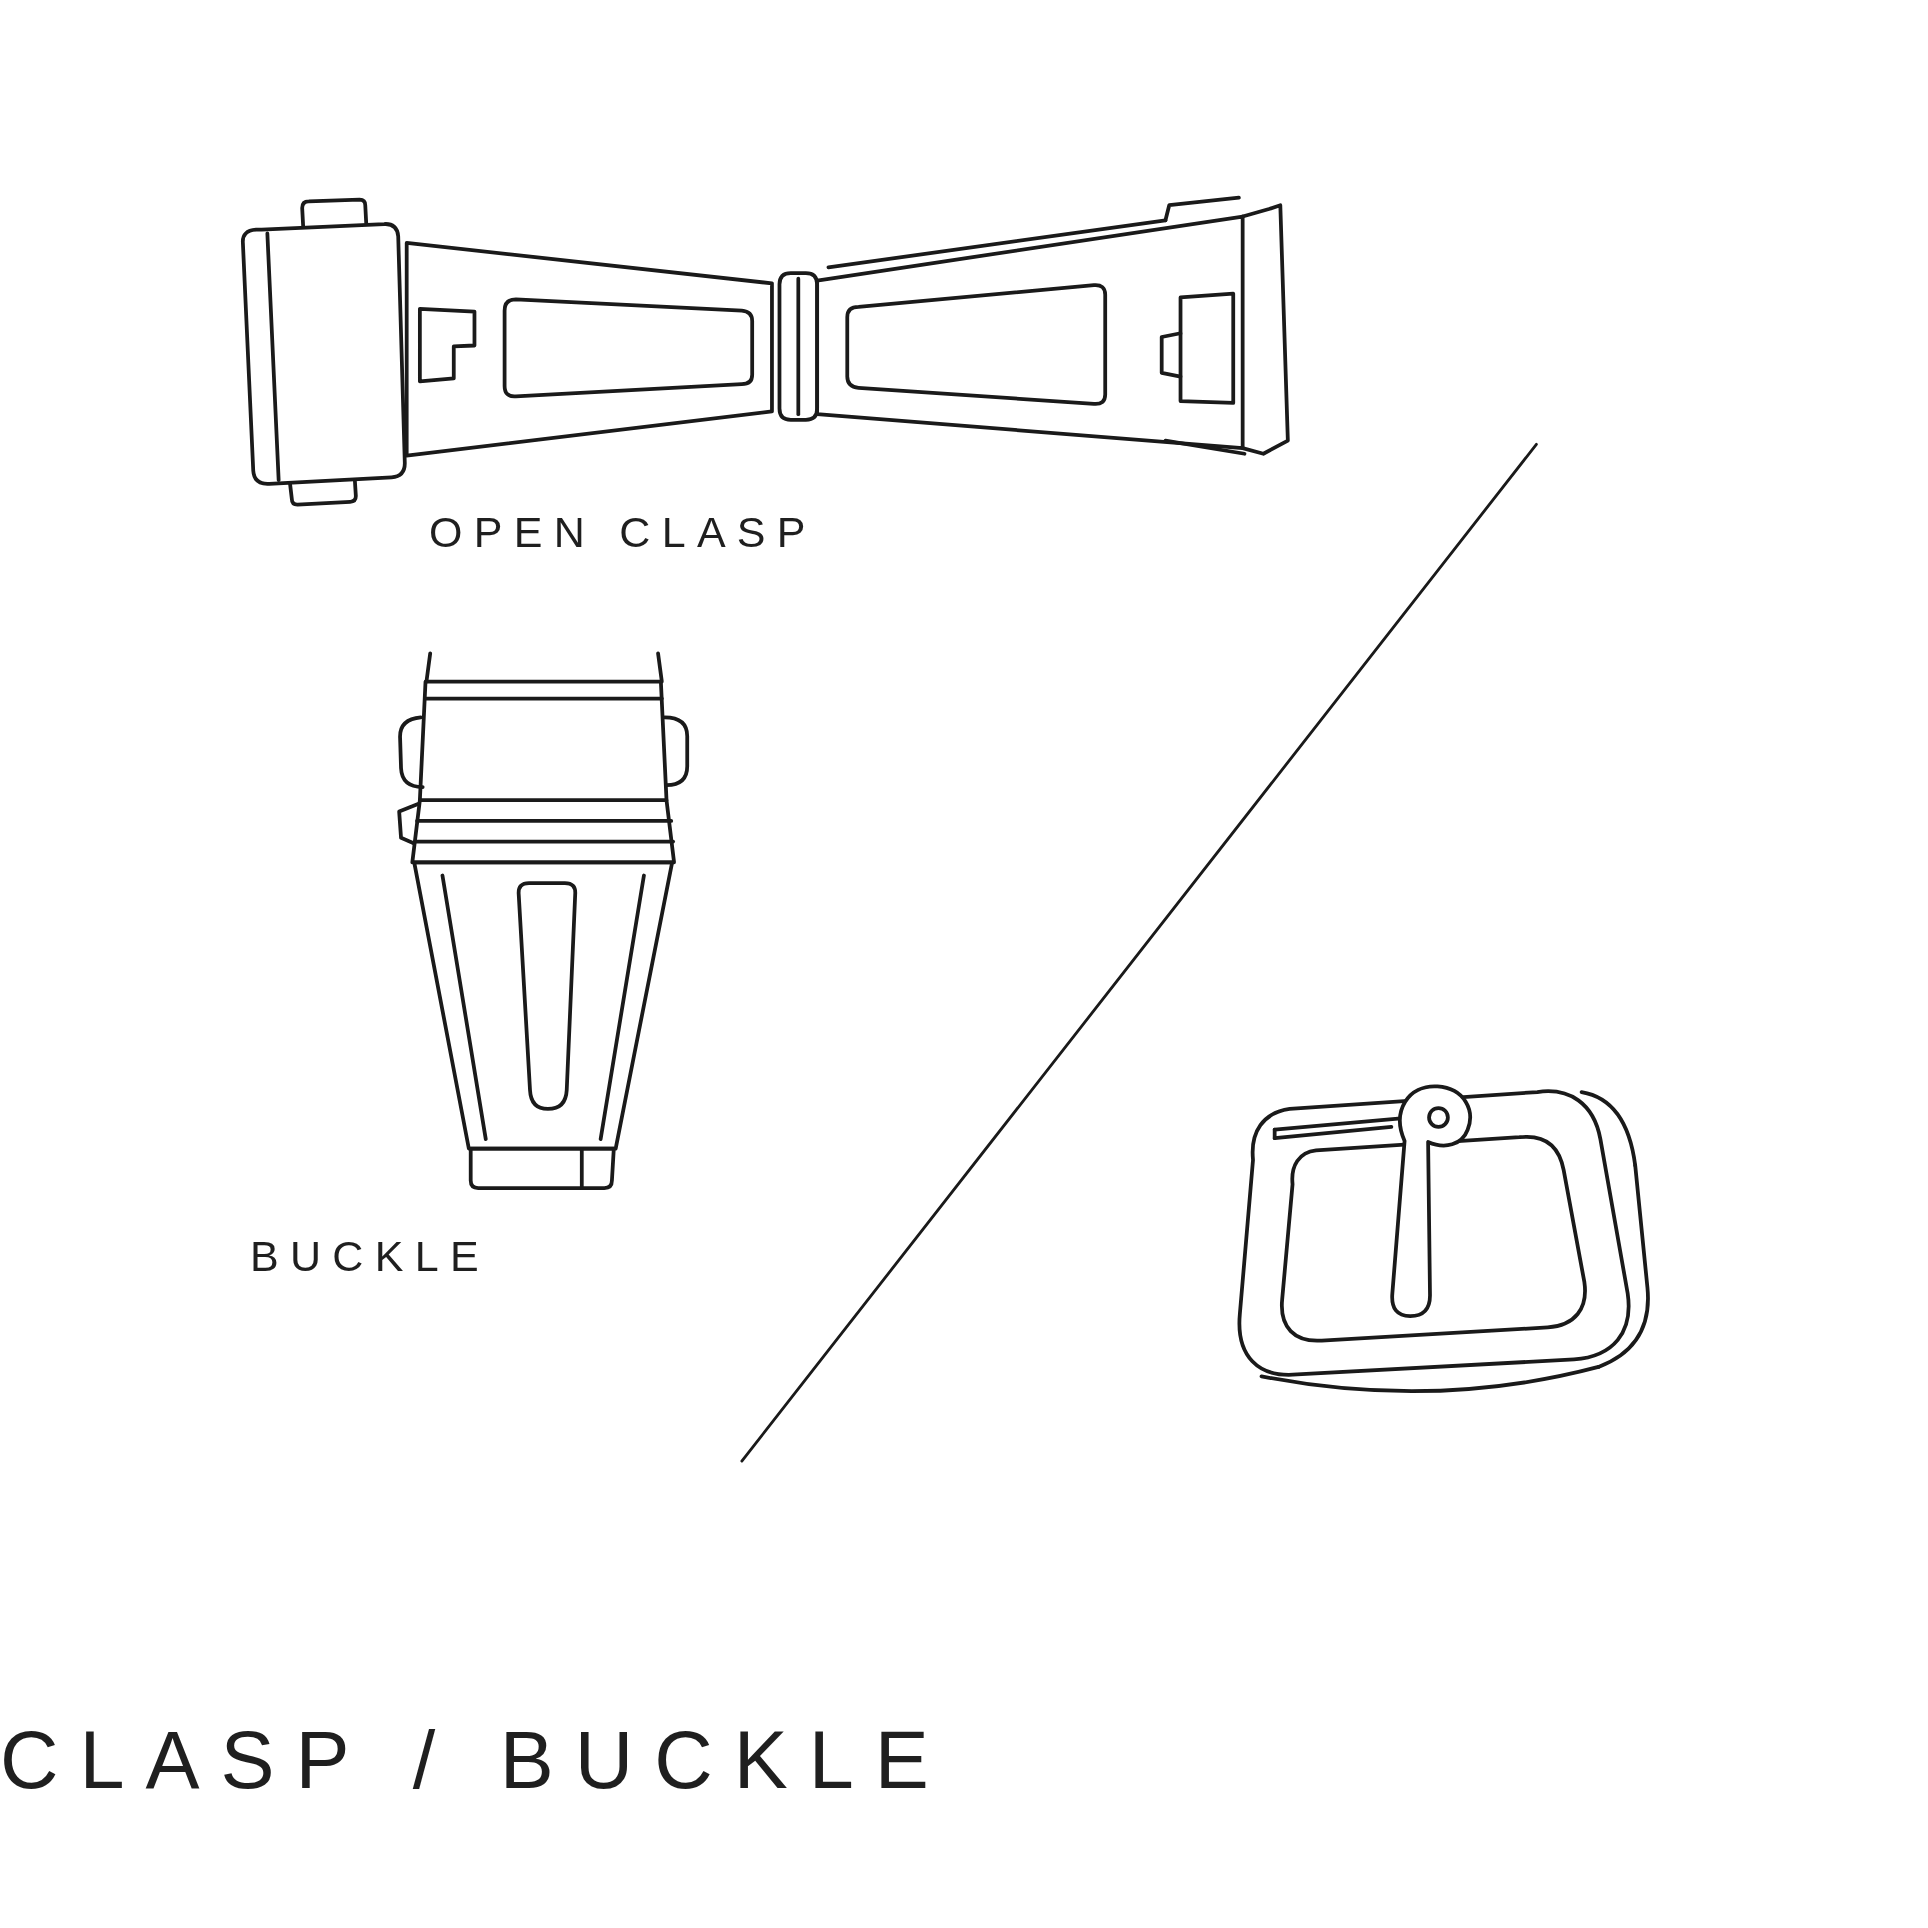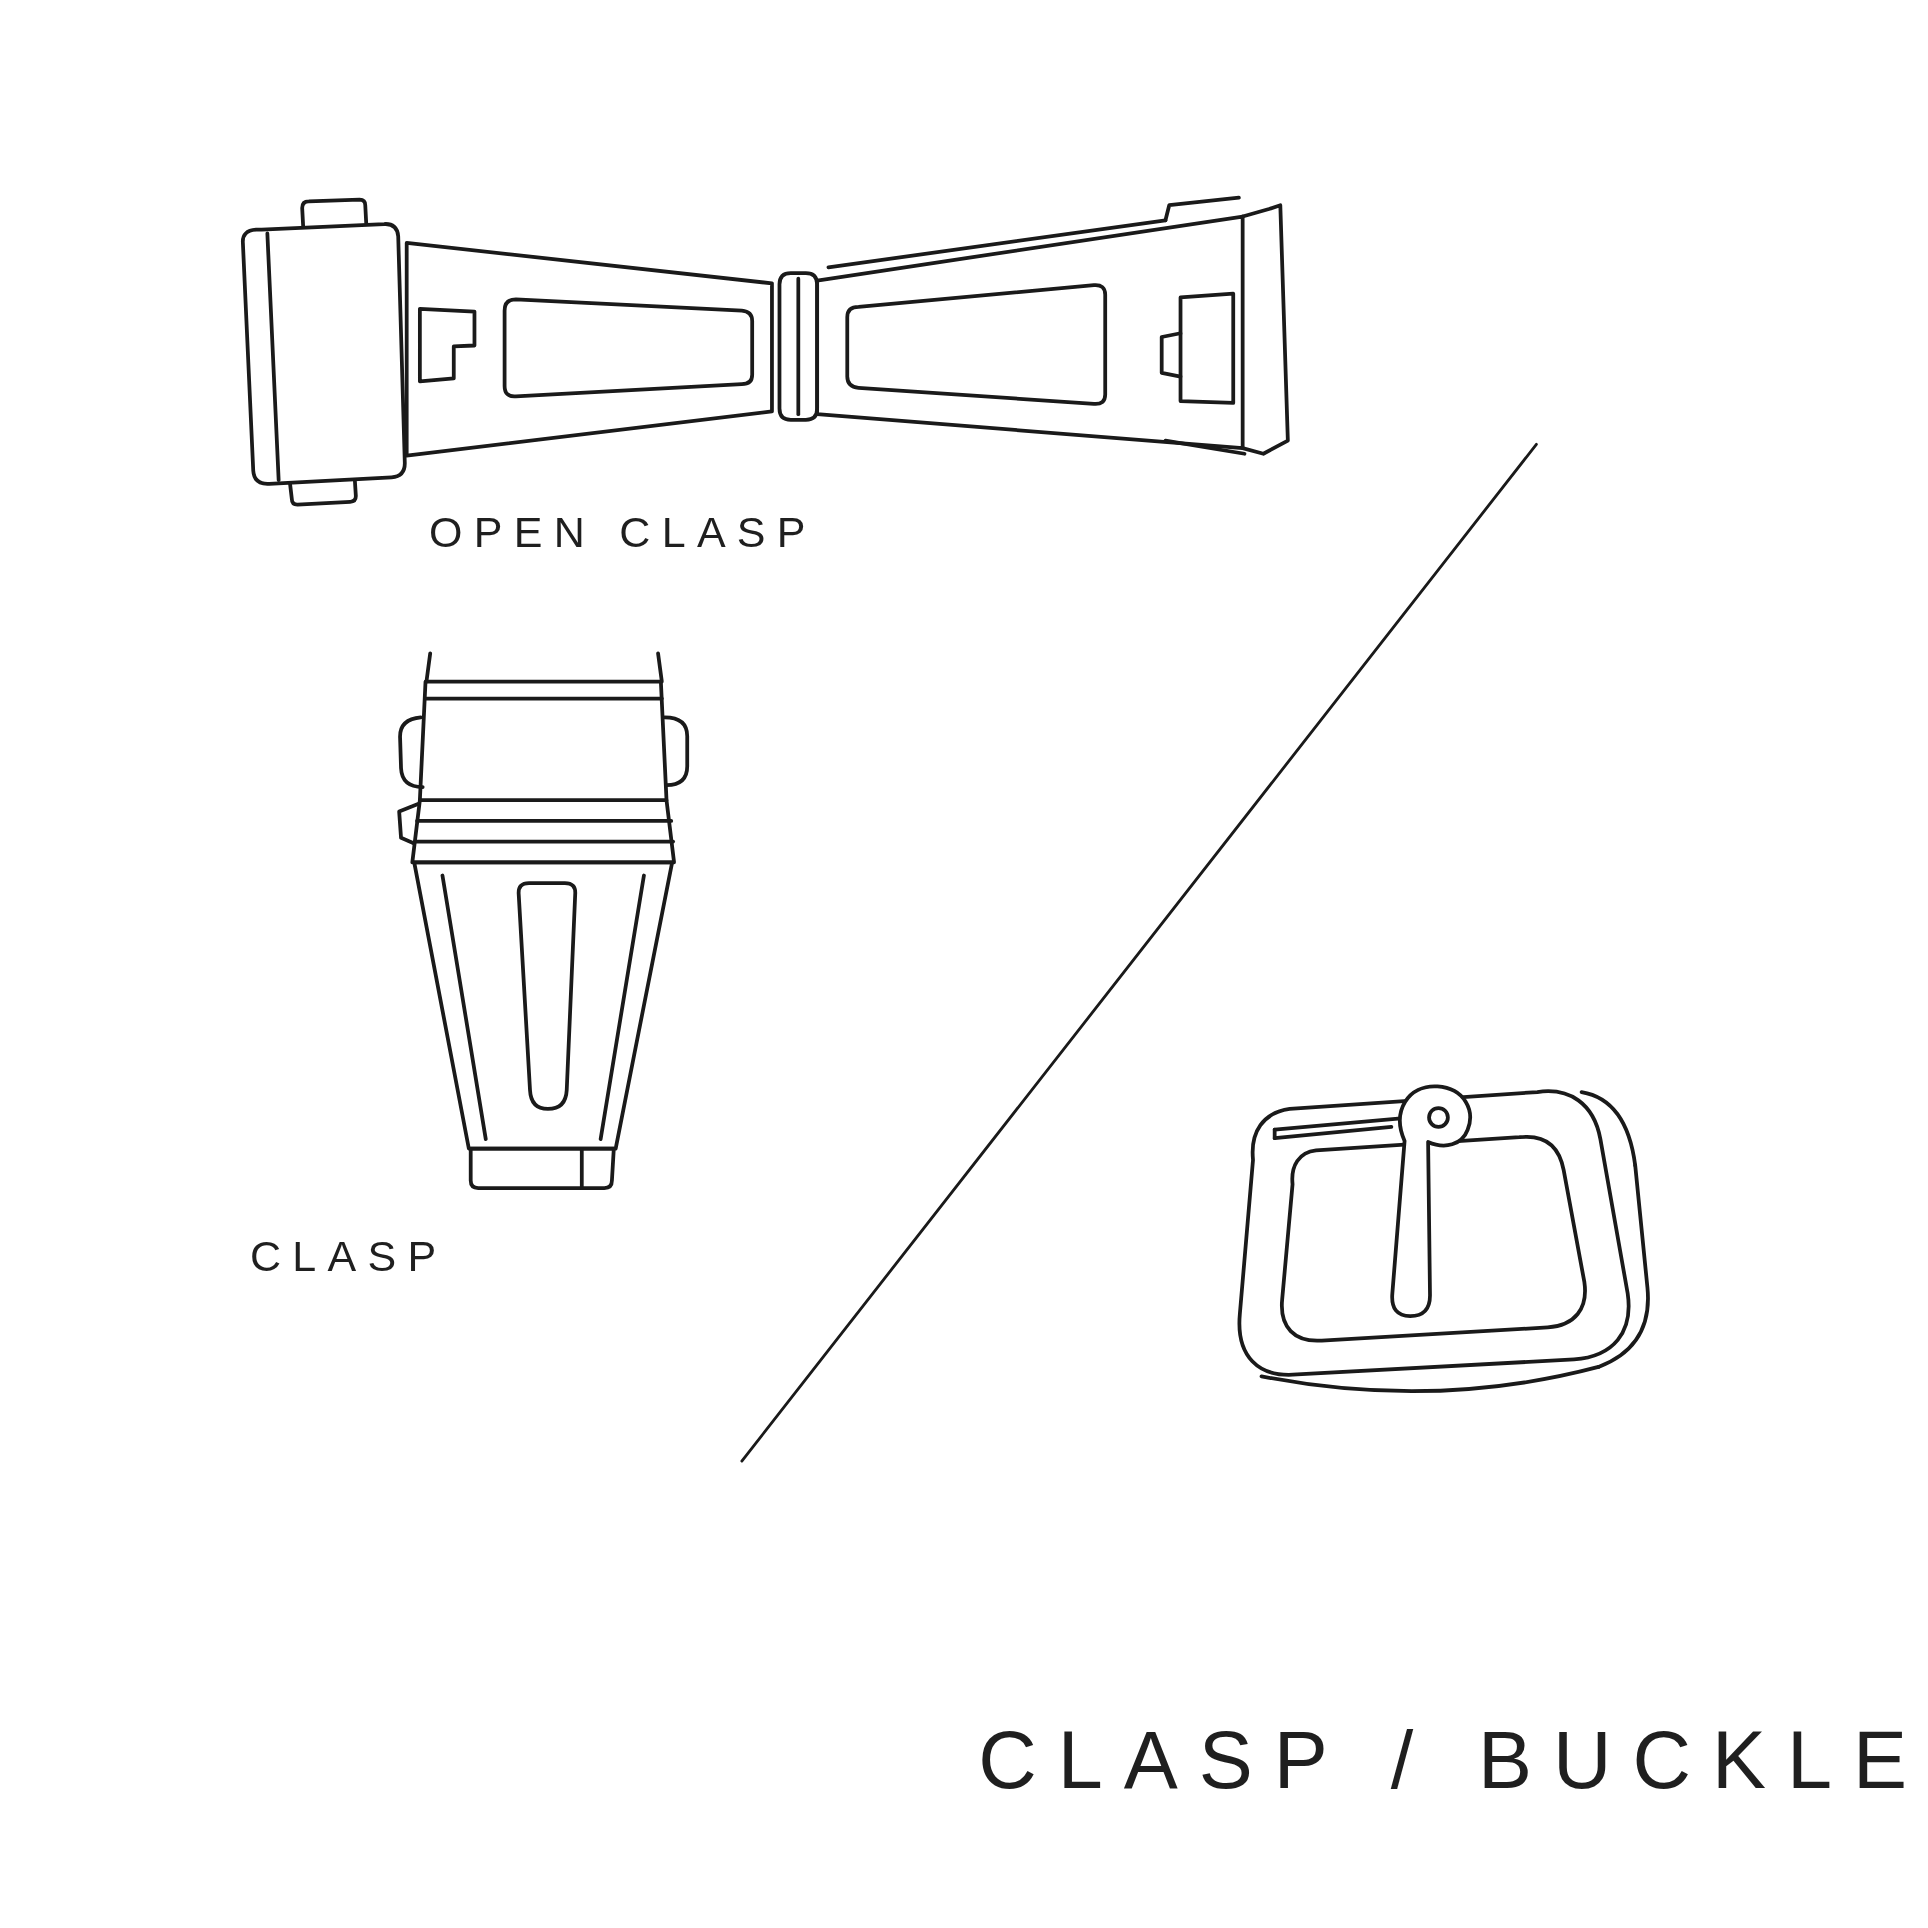--- a/index.html
+++ b/index.html
@@ -23,21 +23,21 @@
     letter-spacing: 11.3px;
     font-size: 43px;
     font-weight: 400;
     white-space: nowrap;
   }
   .caption.open-clasp { left: 429px; width: 753px; top: 508px; }
   .caption.closed     { left: 250px; width: 565px; top: 1232px; }
   .title {
     position: absolute;
     left: 0; width: 1928px; top: 1714px;
-    text-align: right;
+    text-align: left;
     font-size: 81px;
     font-weight: 500;
     letter-spacing: 21px;
     color: #1f1f1f;
     white-space: nowrap;
   }
 </style>
 </head>
 <body>
 
@@ -126,17 +126,17 @@
         <path d="M 1354 1200 L 1354 1209"></path>
 
         <path d="M 1492 1212 C 1478 1180 1496 1152 1527 1154 C 1556 1156 1567 1180 1559 1200 C 1553 1216 1535 1221 1517 1213 L 1519 1376 Q 1519 1398 1498 1398 Q 1477 1398 1479 1374 L 1492 1212 Z" fill="#ffffff"></path>
         <circle cx="1528" cy="1187" r="10"></circle>
       </g>
 
     </g>
   </svg>
 
   <div class="caption open-clasp">OPEN CLASP</div>
-  <div class="caption closed">CLASP</div>
+  <div class="caption closed">BUCKLE</div>
   <div class="title">CLASP / BUCKLE</div>
 
 </div>
 
 
 </body></html>

